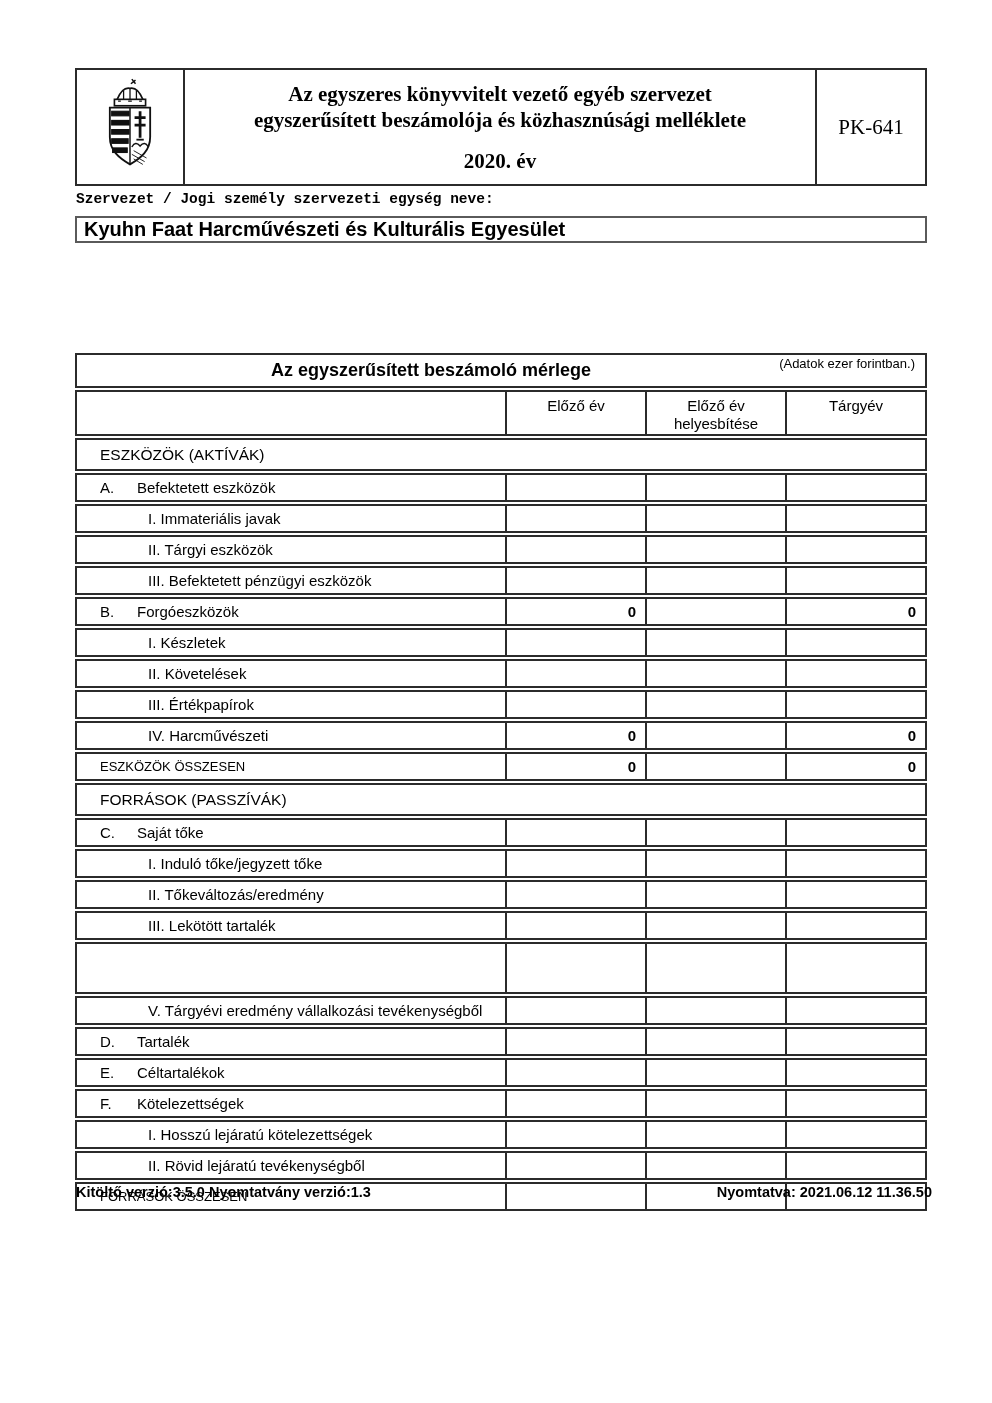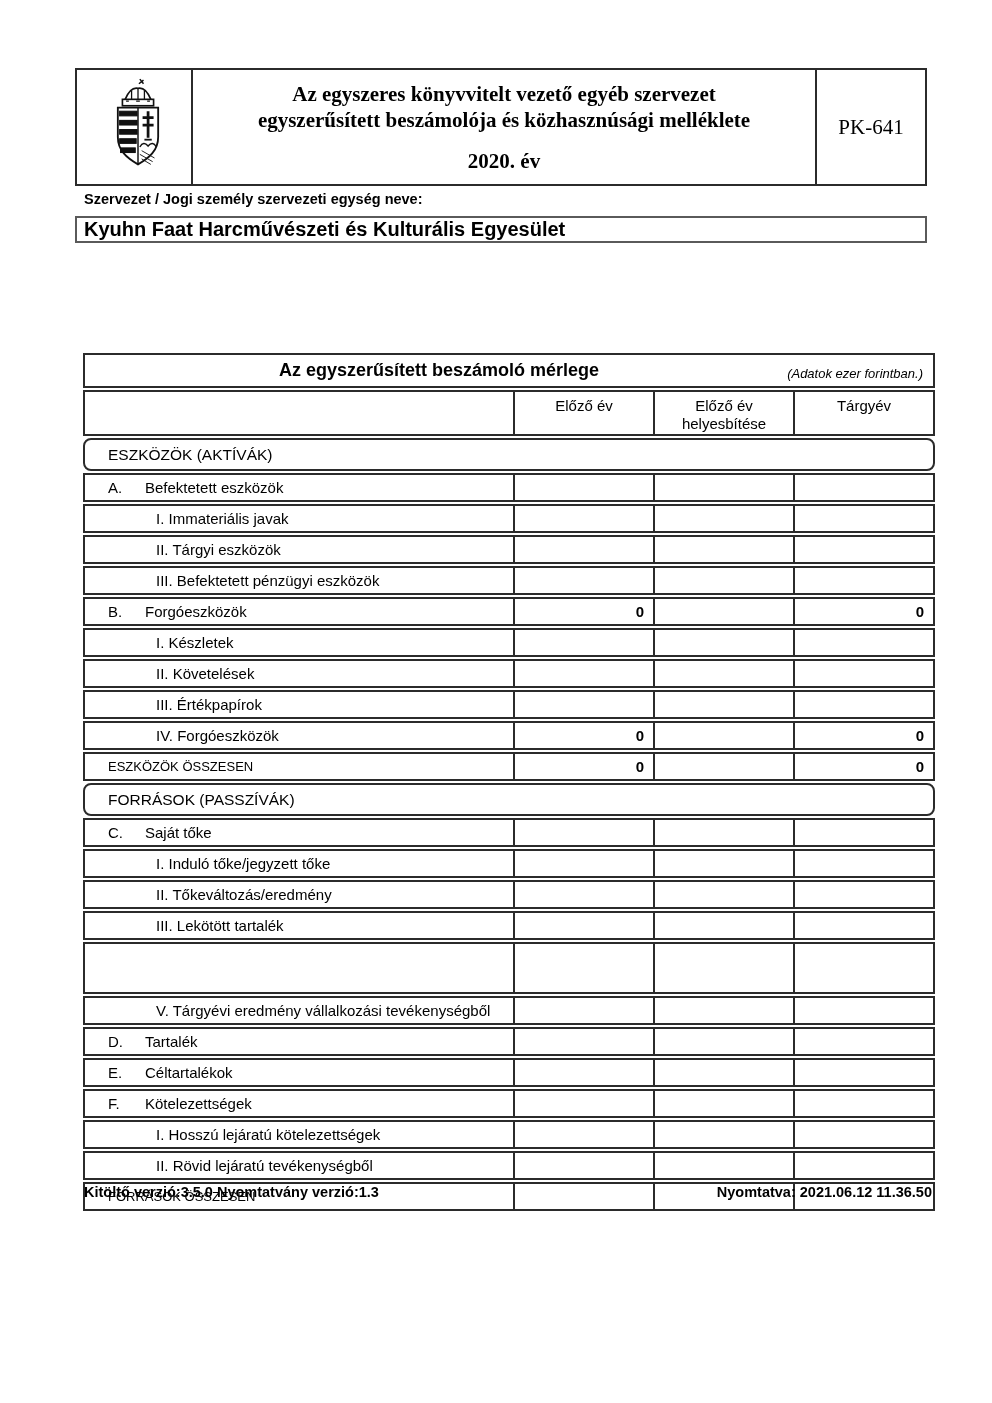--- a/index.html
+++ b/index.html
@@ -1,56 +1,56 @@
 <!DOCTYPE html>
 <html lang="hu"><head>
 <meta charset="utf-8">
 <style>
   html,body{margin:0;padding:0;background:#ffffff;}
   body{
     width:992px;height:1403px;position:relative;
     font-family:"Liberation Sans", sans-serif;color:#000;
     -webkit-font-smoothing:antialiased;
   }
-  .abs{position:absolute;padding-left:8px;}
+  .abs{position:absolute;}
 
   
   .header-box{
     left:75px;top:68px;width:852px;height:118px;
     border:2px solid #2b2b2b;box-sizing:border-box;display:flex;background:#fff;
   }
   .logo-cell{width:108px;border-right:2px solid #2b2b2b;box-sizing:border-box;
     display:flex;align-items:center;justify-content:center;}
   .title-cell{flex:1;text-align:center;padding-top:11px;
     font-family:"Liberation Serif", serif;font-weight:bold;}
   .title-line{font-size:21px;line-height:26px;}
   .year-line{font-size:21px;margin-top:16px;}
   .pk-cell{width:110px;border-left:2px solid #2b2b2b;box-sizing:border-box;
     display:flex;align-items:center;justify-content:center;
     font-family:"Liberation Serif", serif;font-size:21px;}
 
   
-  .org-label{left:76px;top:191px;font-size:14.5px;font-weight:bold;}
+  .org-label{left:76px;top:191px;font-size:14.5px;font-weight:bold;font-family:Liberation Mono, monospace;}
   .org-name-box{
     left:75px;top:216px;width:852px;height:27px;border:2px solid #5a5a5a;
     box-sizing:border-box;display:flex;align-items:center;padding-left:7px;
     font-size:20px;font-weight:bold;background:#fff;
   }
 
   
   .table-wrap{left:75px;top:353px;width:852px;}
   .t-row{
     border:2px solid #2b2b2b;box-sizing:border-box;background:#fff;
     display:flex;margin-bottom:2px;height:29px;align-items:stretch;justify-content:flex-end;
   }
   .t-row.title-row{height:35px;position:relative;align-items:center;justify-content:center;}
   .t-title{font-size:18px;font-weight:bold;transform:translateX(-70px);}
-  .t-units{position:absolute;right:10px;top:11px;font-size:13px;font-style:italic;}
+  .t-units{position:absolute;right:10px;top:1px;font-size:13px;}
   .t-row.header-row{height:46px;}
-  .t-row.section{height:33px;border-radius:8px;}
+  .t-row.section{height:33px;}
   .t-row.tall{height:52px;}
   .t-row.total .lab-text{font-size:13px;}
 
   .lcell{flex:1;display:flex;align-items:center;overflow:hidden;}
   .vcell{width:140px;border-left:2px solid #2b2b2b;box-sizing:border-box;
     display:flex;align-items:center;justify-content:flex-end;padding-right:9px;
     font-size:15px;font-weight:bold;}
   .header-row .vcell{align-items:flex-start;justify-content:center;padding:5px 4px 0 4px;
     font-weight:normal;text-align:center;font-size:15px;line-height:18px;}
   .prefix{width:37px;padding-left:23px;font-size:15px;flex:none;}
@@ -198,21 +198,21 @@
       <div class="t-row sub">
         <div class="lcell">
           <span class="lab-text">III. Értékpapírok</span>
         </div>
         <div class="vcell"></div>
         <div class="vcell"></div>
         <div class="vcell"></div>
       </div>
       <div class="t-row sub">
         <div class="lcell">
-          <span class="lab-text">IV. Forgóeszközök</span>
+          <span class="lab-text">IV. Harcművészeti</span>
         </div>
         <div class="vcell">0</div>
         <div class="vcell"></div>
         <div class="vcell">0</div>
       </div>
       <div class="t-row total">
         <div class="lcell">
           <span class="lab-text">ESZKÖZÖK ÖSSZESEN</span>
         </div>
         <div class="vcell">0</div>

